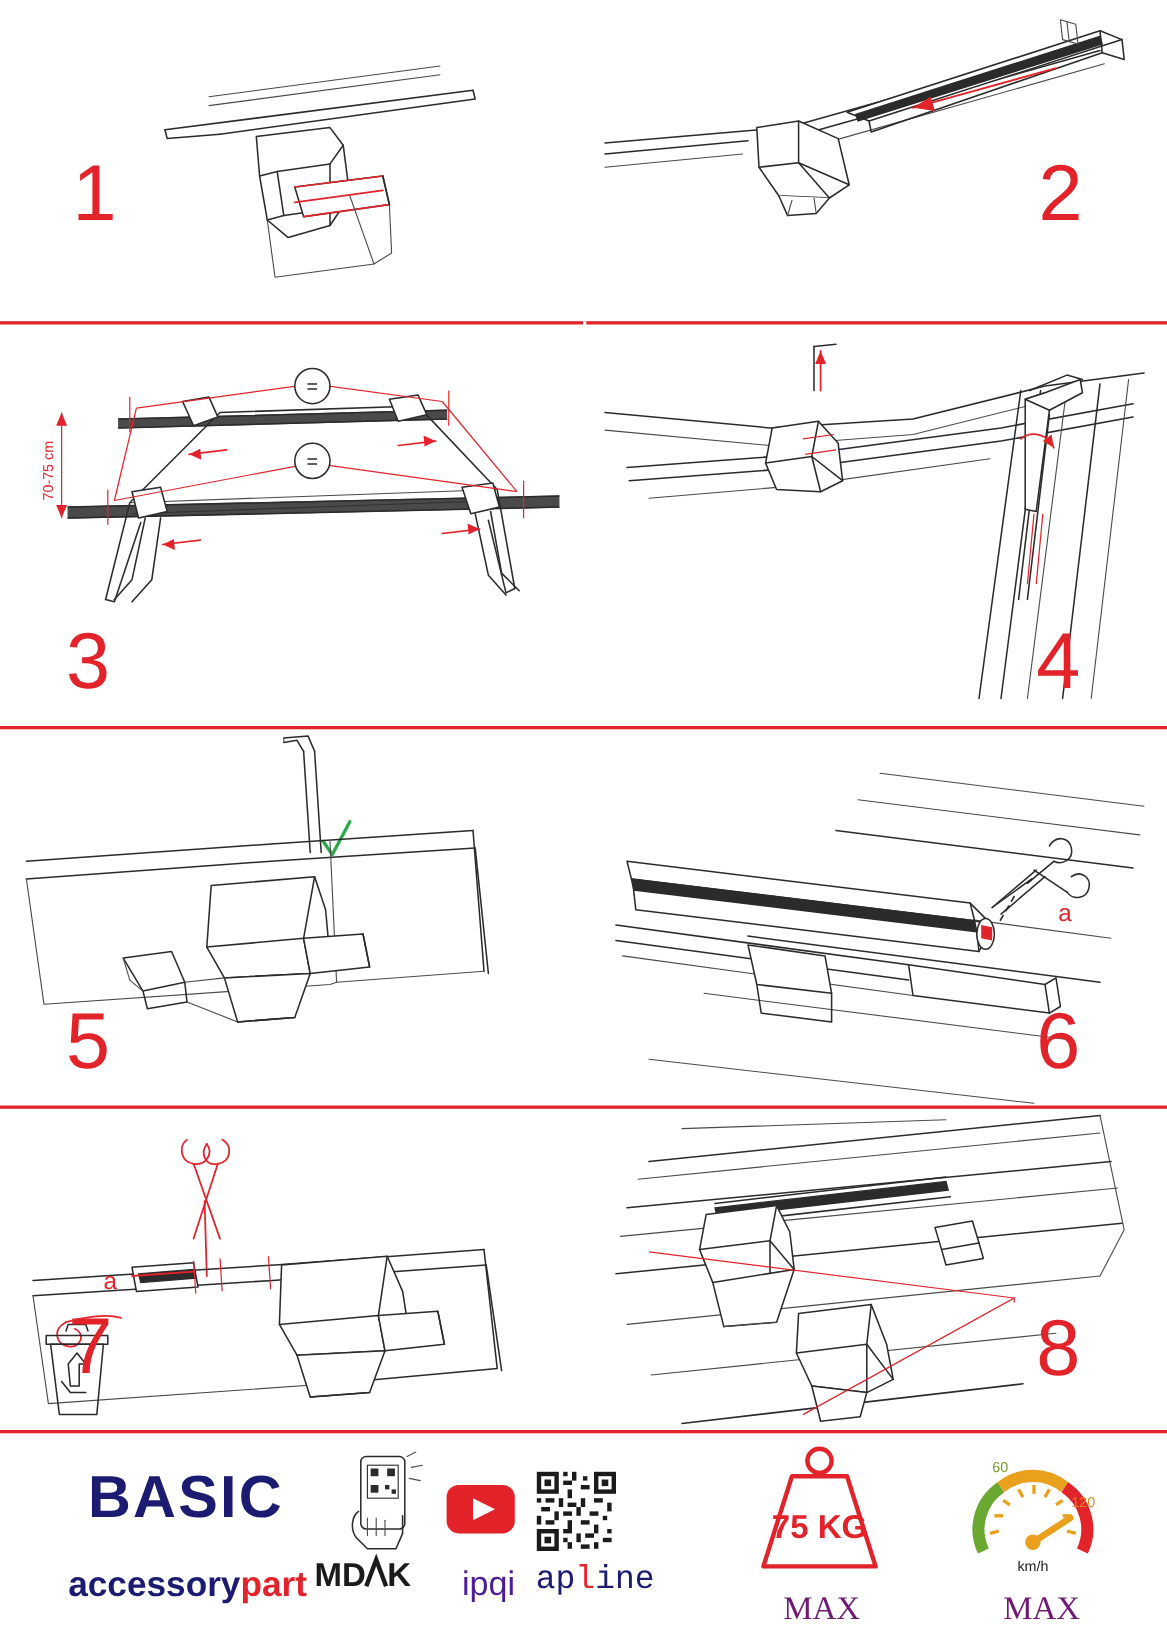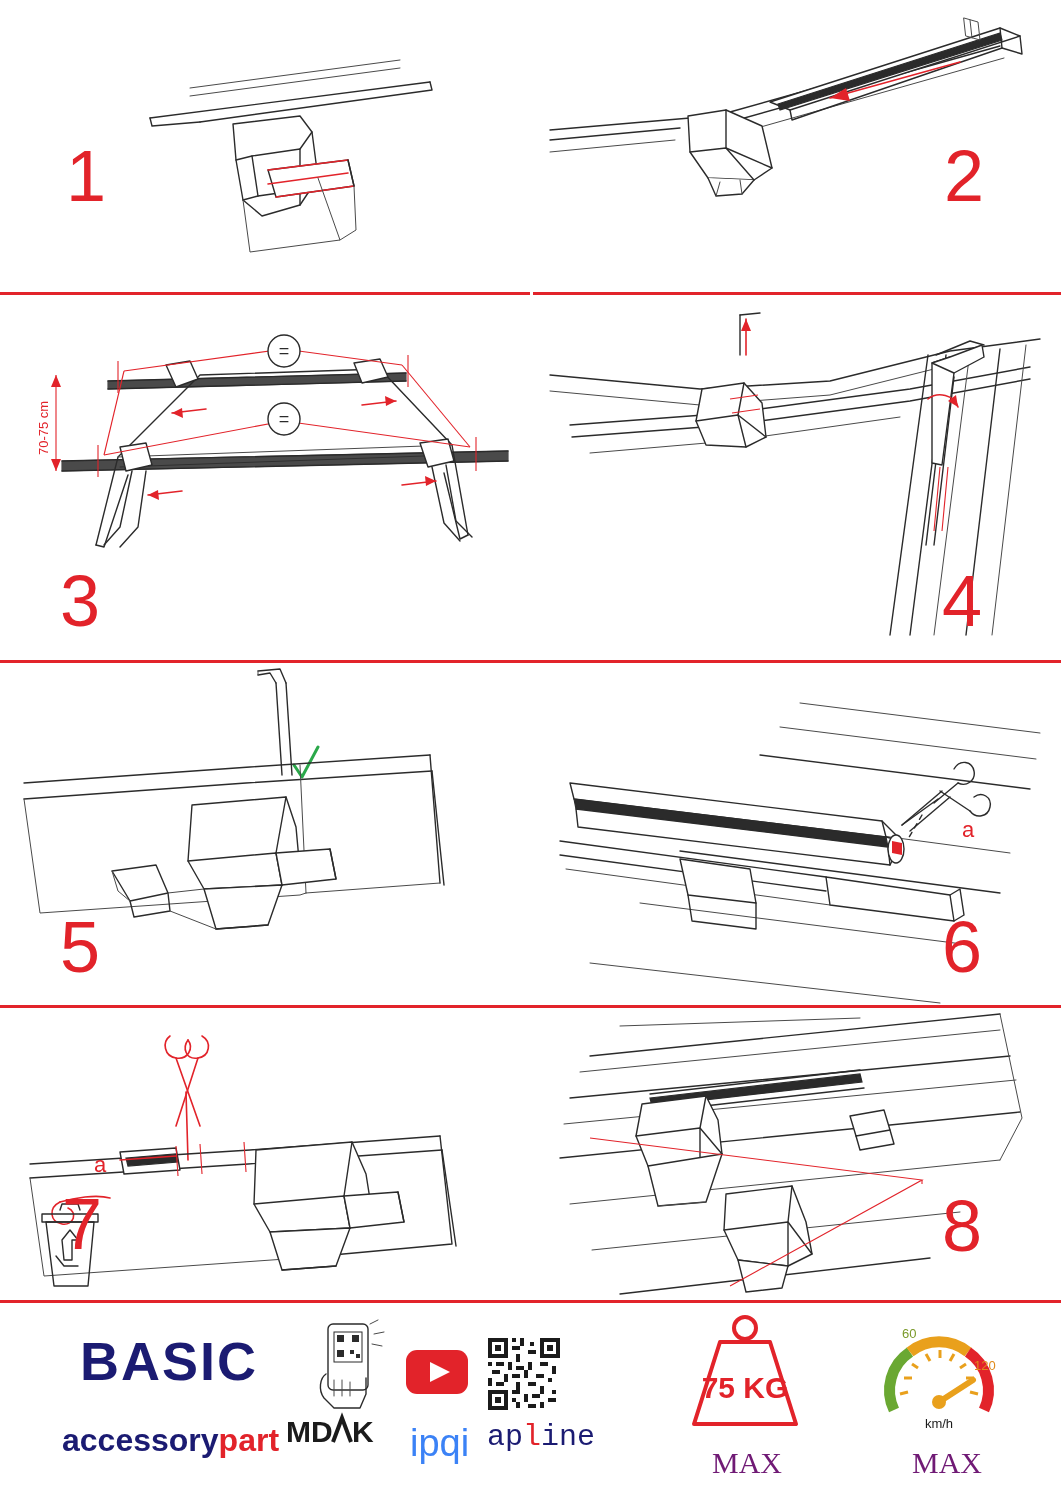--- a/index.html
+++ b/index.html
@@ -25,21 +25,21 @@
 
   .dimtxt{font-size:13px;fill:#e2232a;font-family:"Liberation Sans",sans-serif;}
   .lettertxt{font-size:22px;fill:#e2232a;font-family:"Liberation Sans",sans-serif;}
 
   
   .footer{position:absolute;left:0;top:1300px;width:1061px;height:200px;text-align:right;}
   .brandbasic{position:absolute;left:80px;top:30px;font-family:"Liberation Sans",sans-serif;font-weight:700;font-size:54px;letter-spacing:2px;color:#1b1b72;}
   .brandsub{position:absolute;left:62px;top:122px;font-family:"Liberation Sans",sans-serif;font-weight:700;font-size:32px;letter-spacing:0px;}
   .brandsub .a{color:#1b1b72;}
   .brandsub .b{color:#e2232a;}
-  .logo3{position:absolute;left:410px;top:122px;font-family:"Liberation Sans",sans-serif;font-size:38px;color:#3b82f6;}
+  .logo3{position:absolute;left:420px;top:122px;font-family:"Liberation Sans",sans-serif;font-size:31px;color:#4c1d95;}
   .logo4{position:absolute;left:487px;top:120px;font-family:Liberation Mono, monospace;font-size:30px;color:#1b1b72;}
   .logo4 .r{color:#e2232a;}
 
   .maxlbl{position:absolute;font-family:Liberation Serif, serif;font-size:30px;color:#701a75;}
 
   .kgtxt{font-size:30px;fill:#e2232a;font-family:"Liberation Sans",sans-serif;font-weight:700;}
   .kmh{font-size:13px;fill:#1b1b1b;font-family:"Liberation Sans",sans-serif;}
   .gauge-num{font-size:13px;fill:#7a9a2a;font-family:"Liberation Sans",sans-serif;}
   .gauge-num2{font-size:13px;fill:#e08a1a;font-family:"Liberation Sans",sans-serif;}
 </style>

